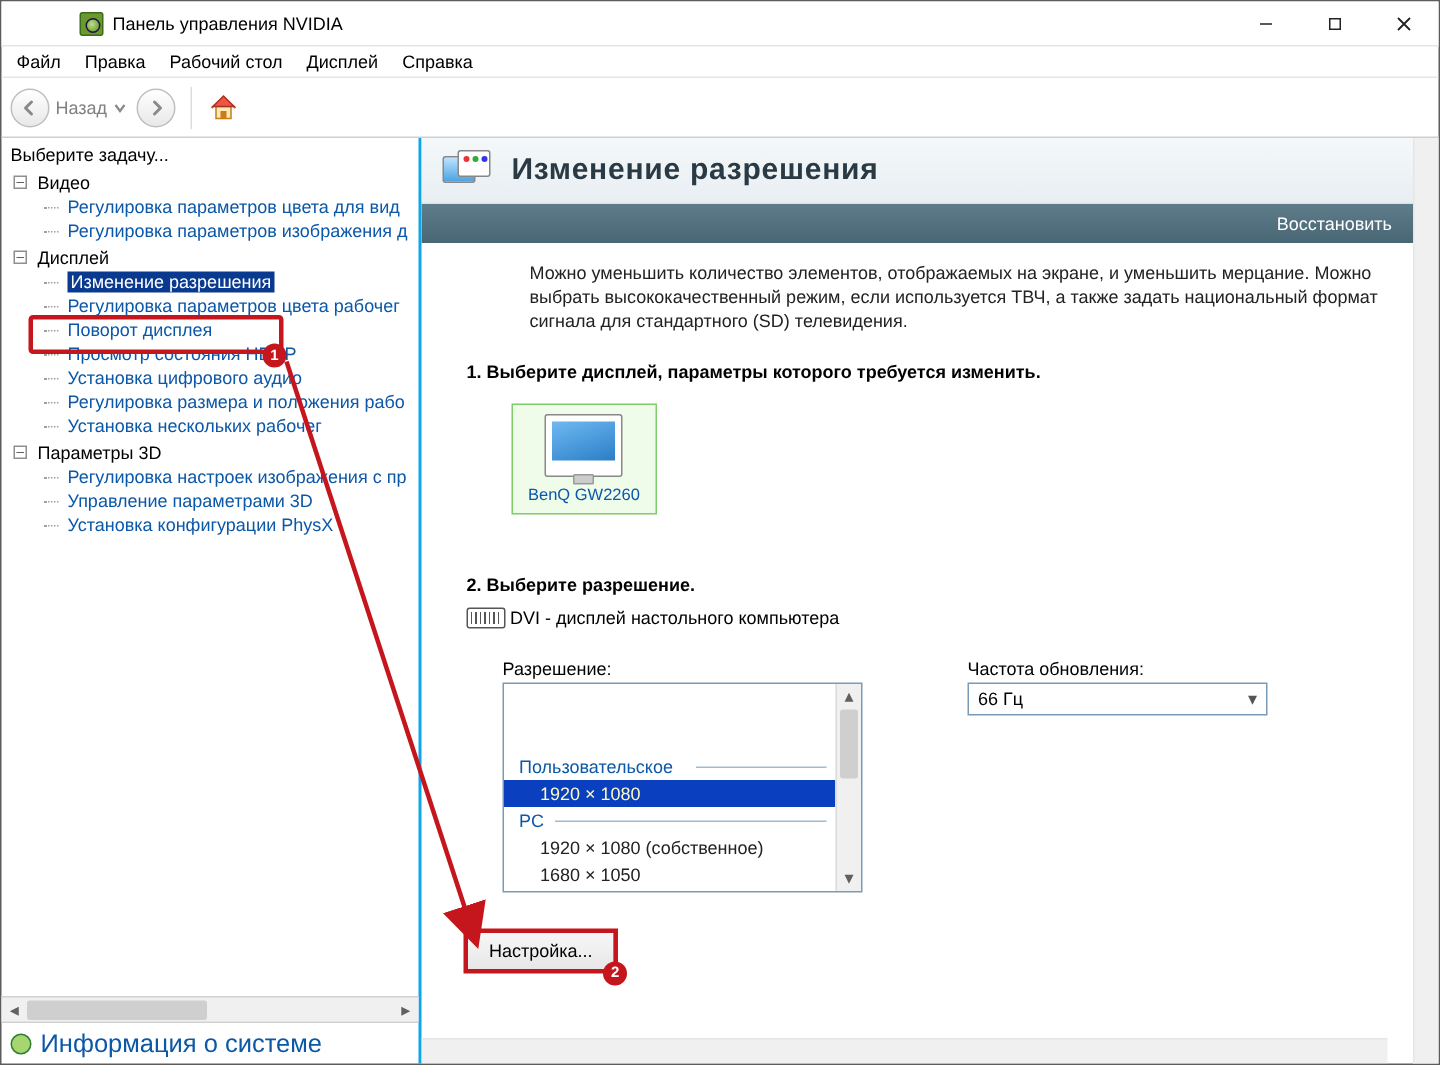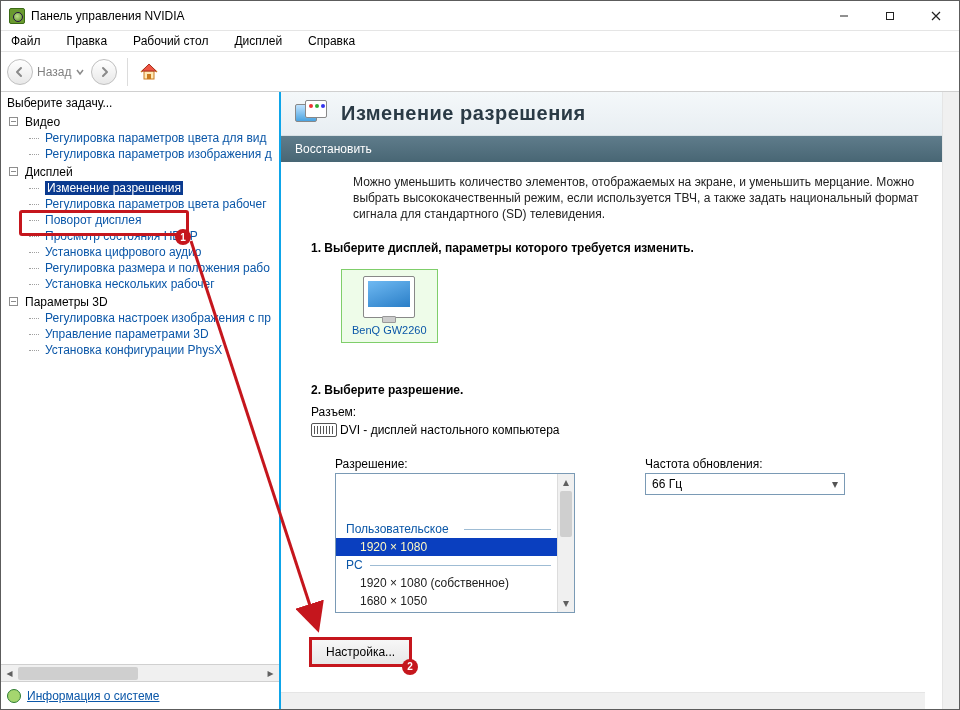--- a/index.html
+++ b/index.html
@@ -1,27 +1,27 @@
 <!DOCTYPE html>
 <html><head>
 <meta charset="utf-8">
 <style>
   * { box-sizing: border-box; }
   html, body { margin: 0; padding: 0; font-family: "Segoe UI", Tahoma, sans-serif; font-size: 12px; color: #000; }
   .window { width: 960px; height: 710px; border: 1px solid #5c5c5c; background: #fff; display: flex; flex-direction: column; position: relative; }
   
-  .titlebar { height: 30px; background: #fff; display: flex; align-items: center; border-bottom: 1px solid #e5e5e5; }
+  .titlebar { height: 30px; background: #fff; display: flex; align-items: center; border-bottom: 1px solid #e5e5e5; padding-left: 44px; }
   .titlebar .app-icon { width: 16px; height: 16px; margin: 0 6px 0 8px; background: #6a9a2f; border: 1px solid #3b6b16; border-radius: 2px; position: relative; }
   .titlebar .app-icon:after { content:""; position:absolute; left:3px; top:3px; width:8px; height:8px; border:1px solid #214; border-radius:50%; background: radial-gradient(circle at 40% 40%, #bde08a, #5a8c22); }
   .titlebar .title { flex: 1; font-size: 12px; color: #000; }
   .win-controls { display: flex; height: 100%; }
   .win-btn { width: 46px; height: 100%; display:flex; align-items:center; justify-content:center; color:#222; }
   .win-btn svg { width: 10px; height: 10px; }
   
-  .menubar { height: 21px; display:flex; align-items:center; padding: 0 4px; gap: 14px; border-bottom: 1px solid #e5e5e5;}
+  .menubar { height: 21px; display:flex; align-items:center; padding: 0 4px; gap: 4px; border-bottom: 1px solid #e5e5e5;}
   .menubar .item { padding: 2px 6px; font-size: 12px; }
   
   .toolbar { height: 40px; border-bottom: 1px solid #d0d0d0; display:flex; align-items:center; padding: 0 6px; gap: 6px; }
   .tb-group { display:flex; align-items:center; gap:4px; }
   .circ { width:26px; height:26px; border-radius:50%; border:1px solid #bfbfbf; background: linear-gradient(#fff,#e8e8e8); display:flex; align-items:center; justify-content:center; }
   .tb-label { font-size:12px; color:#808080; }
   .tb-drop { width:10px; height:10px; display:inline-flex; align-items:center; justify-content:center; color:#808080; }
   .tb-sep { width:1px; height:28px; background:#dcdcdc; margin:0 4px; }
   .home-icon { width:22px; height:22px; }
   
@@ -39,40 +39,40 @@
   .leaf a { color:#0b57a8; text-decoration:none; cursor:pointer;}
   .leaf.selected a { color:#fff; }
   .leaf.selected { z-index:0; }
   .leaf.selected a { background:#0a3a8f; padding:0 2px;}
   .nav-hscroll { height:17px; border-top:1px solid #d0d0d0; background:#f0f0f0; display:flex; align-items:center; }
   .nav-hscroll .arrow { width:17px; height:17px; display:flex; align-items:center; justify-content:center; color:#606060; }
   .nav-hscroll .track { flex:1; height:17px; position:relative; }
   .nav-hscroll .thumb { position:absolute; left:0; top:2px; height:13px; width:120px; background:#cfcfcf; border-radius:2px;}
   .nav-footer { height:28px; border-top:1px solid #d0d0d0; display:flex; align-items:center; padding:0 6px; gap:6px; }
   .nav-footer .ficon { width:14px; height:14px; border-radius:50%; border:1px solid #2e7d32; background:#a5d66f; position:relative;}
-  .nav-footer a { color:#0b57a8; text-decoration:underline; font-size:12px;}
+  .nav-footer a { color:#0b57a8; font-size:17px;}
   
   .content { flex:1; position:relative; min-height:0; display:flex; }
   .content-inner { flex:1; overflow:hidden; position:relative; }
   .vscroll { width:17px; background:#f0f0f0; border-left:1px solid #e5e5e5;}
   .hscroll { position:absolute; left:0; right:17px; bottom:0; height:17px; background:#f0f0f0; border-top:1px solid #e5e5e5;}
   
   .page-head { position:relative; margin:0 0 8px 0; }
   .ph-top { height:44px; background: linear-gradient(#f4f8fa,#e8eef2); border-bottom:1px solid #d8e0e4; display:flex; align-items:center; padding:0 14px; gap:12px;}
   .ph-top .big-icon { width:34px; height:28px; position:relative; }
   .ph-top .big-icon .mon { position:absolute; width:22px; height:18px; border:1px solid #888; background:linear-gradient(#bfe3ff,#4aa3e0); border-radius:2px;}
   .ph-top .big-icon .mon.b { left:0; top:4px; }
   .ph-top .big-icon .mon.f { left:10px; top:0; background:#fff;}
   .ph-top .big-icon .dots { position:absolute; left:14px; top:4px; display:flex; gap:2px;}
   .ph-top .big-icon .dots i{ width:4px; height:4px; border-radius:50%;}
   .ph-top .big-icon .dots i:nth-child(1){background:#e33;}
   .ph-top .big-icon .dots i:nth-child(2){background:#3a3;}
   .ph-top .big-icon .dots i:nth-child(3){background:#33e;}
   .ph-title { font-size:20px; font-weight:600; color:#2a3a45; letter-spacing:.5px;}
-  .ph-bottom { height:26px; background: linear-gradient(#5f7c8b,#486674); display:flex; align-items:center; padding:0 14px;}
+  .ph-bottom { height:26px; background: linear-gradient(#5f7c8b,#486674); display:flex; justify-content:flex-end; align-items:center; padding:0 14px;}
   .ph-bottom a { color:#fff; font-size:12px; text-decoration:none;}
   .desc { padding: 4px 0 12px 72px; font-size:12px; color:#222; line-height:1.35; }
   .section { padding: 6px 0 0 30px; }
   .sec-title { font-weight:700; font-size:12px; margin-bottom:8px;}
   .display-box { display:inline-block; text-align:right; padding:6px 10px; border:1px solid #7fce6a; background:#eefce9; }
   .mon-lg { width:52px; height:42px; margin:0 auto 2px; border:1px solid #888; border-radius:2px; background:#fff; position:relative;}
   .mon-lg:before { content:""; position:absolute; left:4px; top:4px; right:4px; bottom:10px; background:linear-gradient(160deg,#6fb9f2,#2a7ec7);}
   .mon-lg:after { content:""; position:absolute; left:18px; right:18px; bottom:-6px; height:5px; background:#ccc; border:1px solid #999; border-radius:1px;}
   .display-box .dname { color:#0b57a8; font-size:11px; margin-top:6px;}
   .field { margin: 6px 0 2px 0; font-size:12px;}
@@ -252,21 +252,20 @@
             <div class="display-box">
               <div class="mon-lg"></div>
               <div class="dname">BenQ GW2260</div>
             </div>
           </div>
         </div>
 
         <div class="section" style="margin-top:34px;">
           <div class="sec-title">2. Выберите разрешение.</div>
 
-          <div class="field">Разъем:</div>
           <div class="conn-row">
             <div class="conn-icon"></div>
             <div>DVI - дисплей настольного компьютера</div>
           </div>
 
           <div class="two-col">
             <div>
               <div class="field">Разрешение:</div>
               <div class="listbox">
                 <div class="lb-inner">

